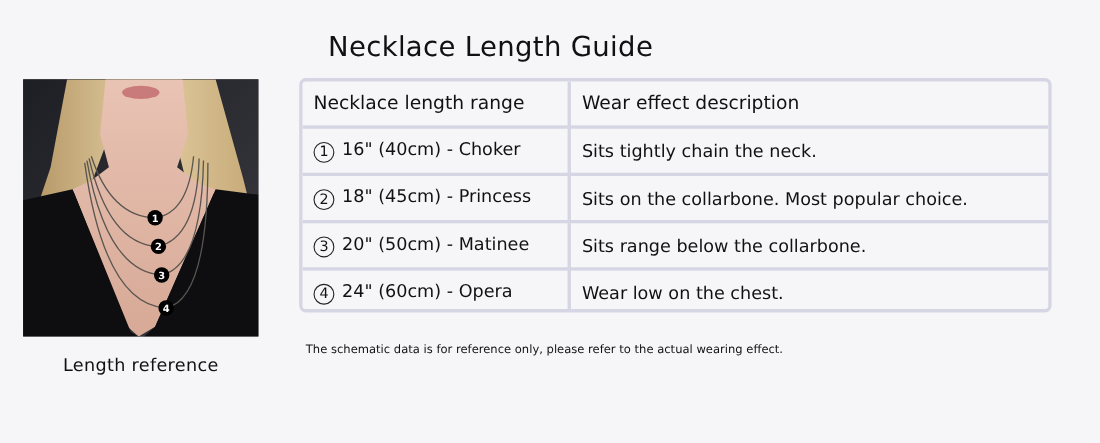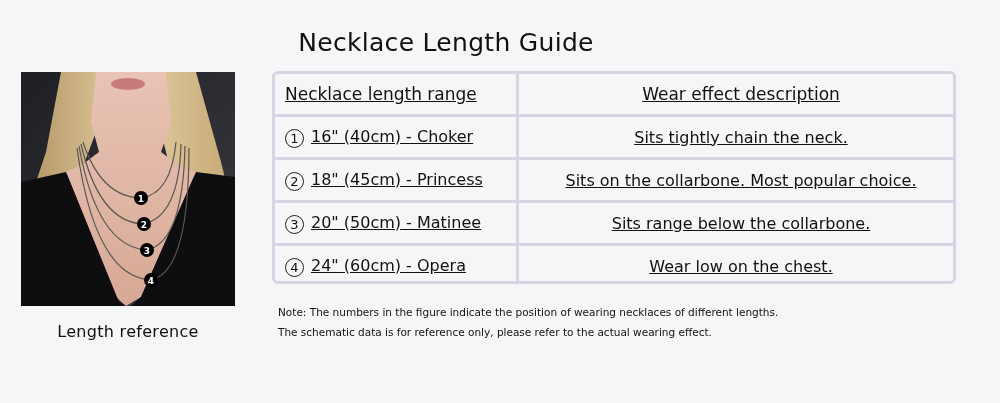--- a/index.html
+++ b/index.html
@@ -59,37 +59,36 @@
       border: 3px solid #d5d5e3;
       border-radius: 6px;
       box-sizing: border-box;
       overflow: hidden;
       background: #f6f6f9;
     }
     table {
       border-collapse: collapse;
       width: 100%;
       height: 100%;
-      text-decoration: underline;
     }
     td, th {
       border: 3px solid #d5d5e3;
       text-align: left;
       font-weight: normal;
       font-size: 16px;
       padding: 0 0 0 10px;
       color: #111;
       white-space: nowrap;
       height: 40px;
     }
     th { font-size: 17px; }
     tr:first-child th, tr:first-child td { border-top: none; }
     tr:last-child td { border-bottom: none; }
     td:first-child, th:first-child { border-left: none; width: 231px; }
-    td:last-child, th:last-child { border-right: none; text-align: center; }
+    td:last-child, th:last-child { border-right: none; }
     .circ {
       display: inline-block;
       width: 17px;
       height: 17px;
       border: 1.3px solid #222;
       border-radius: 50%;
       text-align: center;
       line-height: 17px;
       font-size: 13px;
       margin-right: 7px;
@@ -185,16 +184,15 @@
     </tr>
     <tr>
       <td><span class="circ">4</span><span>24" (60cm) - Opera</span></td>
       <td>Wear low on the chest.</td>
     </tr>
   </tbody>
     </table>
 </div>
 
 <div class="notes">
-  <div>Note: The numbers in the figure indicate the position of wearing necklaces of different lengths.</div>
   <div class="gap"></div>
   <div>The schematic data is for reference only, please refer to the actual wearing effect.</div>
 </div>
 
 </body></html>

